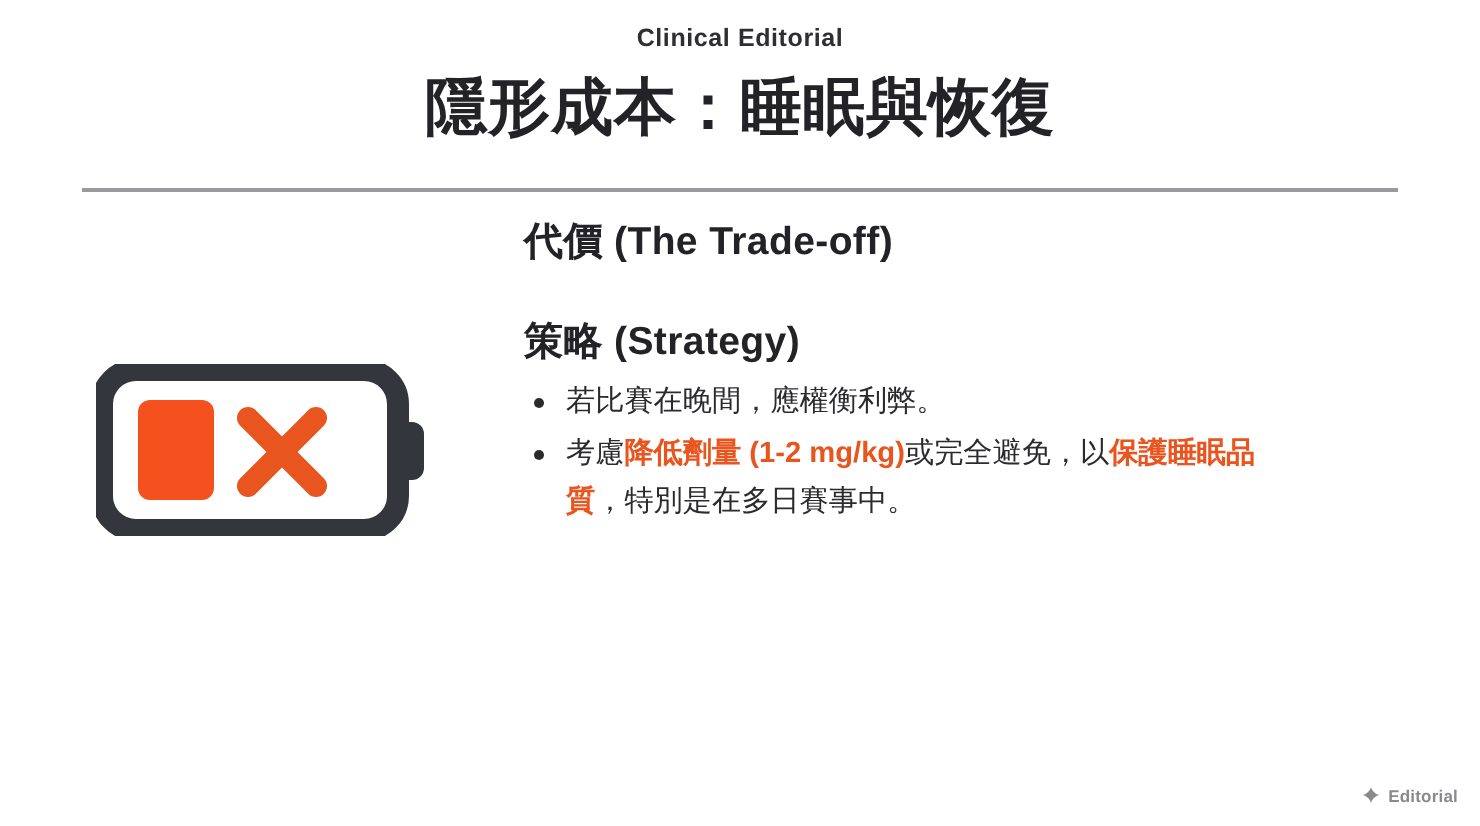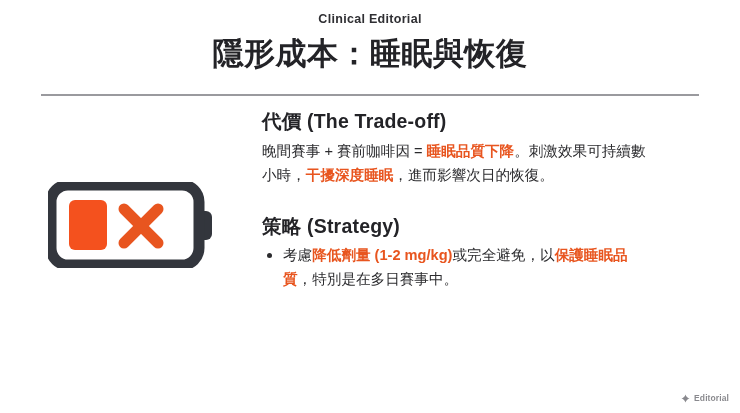--- a/index.html
+++ b/index.html
@@ -183,25 +183,27 @@
             <line x1="110" y1="27" x2="76" y2="61"></line>
           </g>
         </svg>
       </div>
     </div>
 
     <div class="content-col">
 
       <div class="section-title">代價 (The Trade-off)</div>
 
-      <div class="para"><span>晚間賽事 + 賽前咖啡因 = </span><span class="hl">睡眠品質下降</span><span>。刺激效果可持續數小時，</span><span class="hl">干擾深度睡眠</span><span>，進而影響次日的恢復。</span></div>
 
       <div class="section-title second">策略 (Strategy)</div>
 
       <ul class="bullets">
+        <li>
+          <span class="dot"></span><span>若比賽在晚間，應權衡利弊。</span>
+        </li>
         <li>
           <span class="dot"></span><span>考慮</span><span class="hl">降低劑量 (1-2 mg/kg)</span><span>或完全避免，以</span><span class="hl">保護睡眠品質</span><span>，特別是在多日賽事中。</span>
         </li>
       </ul>
 
     </div>
   </div>
 
   <div class="footer">
     <span class="nb-logo">

